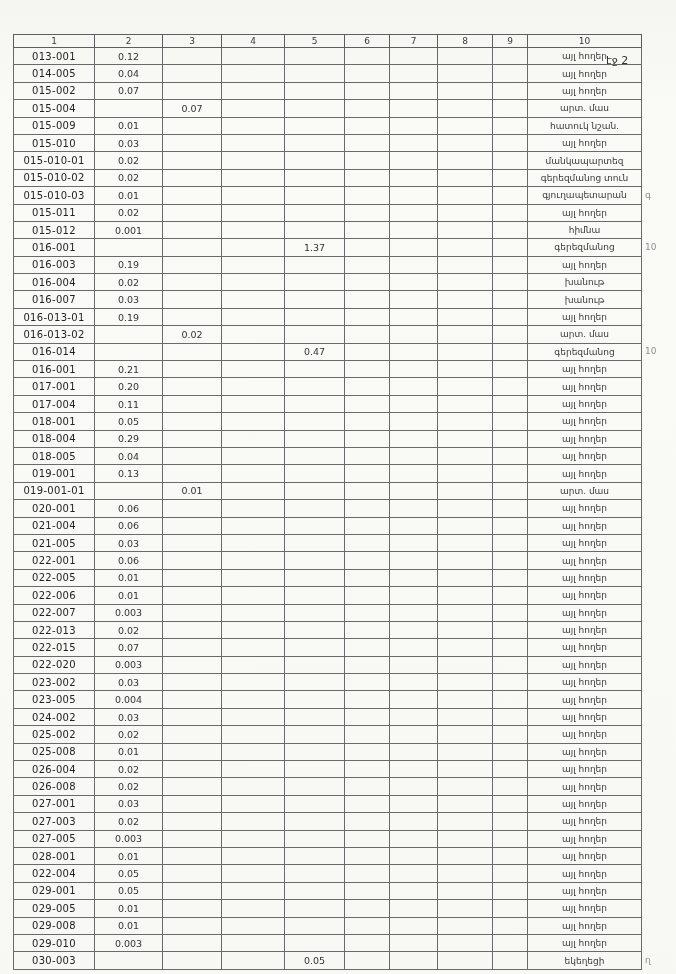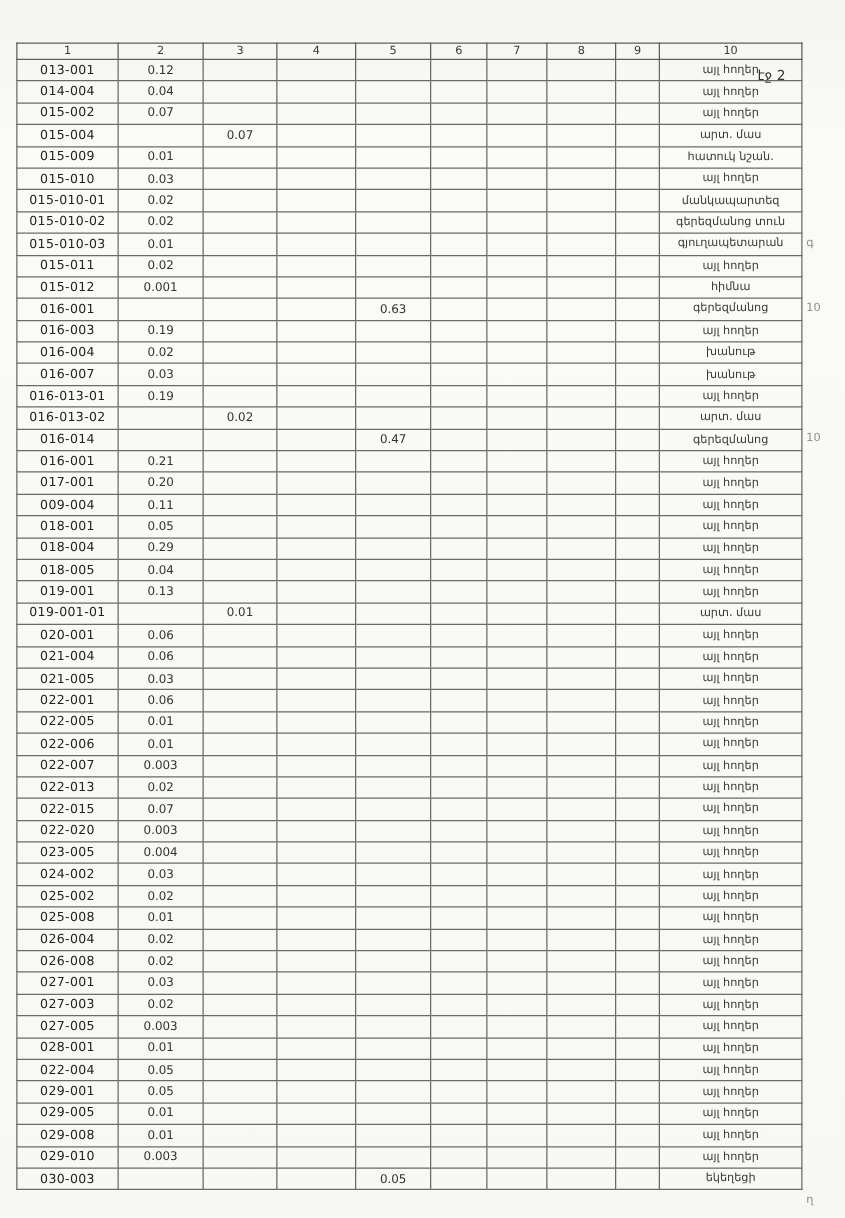--- a/index.html
+++ b/index.html
@@ -91,21 +91,21 @@
         <td class="c3"></td>
         <td class="c4"></td>
         <td class="c5"></td>
         <td class="c6"></td>
         <td class="c7"></td>
         <td class="c8"></td>
         <td class="c9"></td>
         <td class="c10">այլ հողեր</td>
       </tr>
       <tr>
-        <td class="c1">014-004</td>
+        <td class="c1">014-005</td>
         <td class="c2">0.04</td>
         <td class="c3"></td>
         <td class="c4"></td>
         <td class="c5"></td>
         <td class="c6"></td>
         <td class="c7"></td>
         <td class="c8"></td>
         <td class="c9"></td>
         <td class="c10">այլ հողեր</td>
       </tr>
@@ -215,21 +215,21 @@
         <td class="c7"></td>
         <td class="c8"></td>
         <td class="c9"></td>
         <td class="c10">հիմնա</td>
       </tr>
       <tr>
         <td class="c1">016-001</td>
         <td class="c2"></td>
         <td class="c3"></td>
         <td class="c4"></td>
-        <td class="c5">0.63</td>
+        <td class="c5">1.37</td>
         <td class="c6"></td>
         <td class="c7"></td>
         <td class="c8"></td>
         <td class="c9"></td>
         <td class="c10">գերեզմանոց</td>
       </tr>
       <tr>
         <td class="c1">016-003</td>
         <td class="c2">0.19</td>
         <td class="c3"></td>
@@ -319,21 +319,21 @@
         <td class="c3"></td>
         <td class="c4"></td>
         <td class="c5"></td>
         <td class="c6"></td>
         <td class="c7"></td>
         <td class="c8"></td>
         <td class="c9"></td>
         <td class="c10">այլ հողեր</td>
       </tr>
       <tr>
-        <td class="c1">009-004</td>
+        <td class="c1">017-004</td>
         <td class="c2">0.11</td>
         <td class="c3"></td>
         <td class="c4"></td>
         <td class="c5"></td>
         <td class="c6"></td>
         <td class="c7"></td>
         <td class="c8"></td>
         <td class="c9"></td>
         <td class="c10">այլ հողեր</td>
       </tr>
@@ -501,20 +501,32 @@
         <td class="c5"></td>
         <td class="c6"></td>
         <td class="c7"></td>
         <td class="c8"></td>
         <td class="c9"></td>
         <td class="c10">այլ հողեր</td>
       </tr>
       <tr>
         <td class="c1">022-020</td>
         <td class="c2">0.003</td>
+        <td class="c3"></td>
+        <td class="c4"></td>
+        <td class="c5"></td>
+        <td class="c6"></td>
+        <td class="c7"></td>
+        <td class="c8"></td>
+        <td class="c9"></td>
+        <td class="c10">այլ հողեր</td>
+      </tr>
+      <tr>
+        <td class="c1">023-002</td>
+        <td class="c2">0.03</td>
         <td class="c3"></td>
         <td class="c4"></td>
         <td class="c5"></td>
         <td class="c6"></td>
         <td class="c7"></td>
         <td class="c8"></td>
         <td class="c9"></td>
         <td class="c10">այլ հողեր</td>
       </tr>
       <tr>

